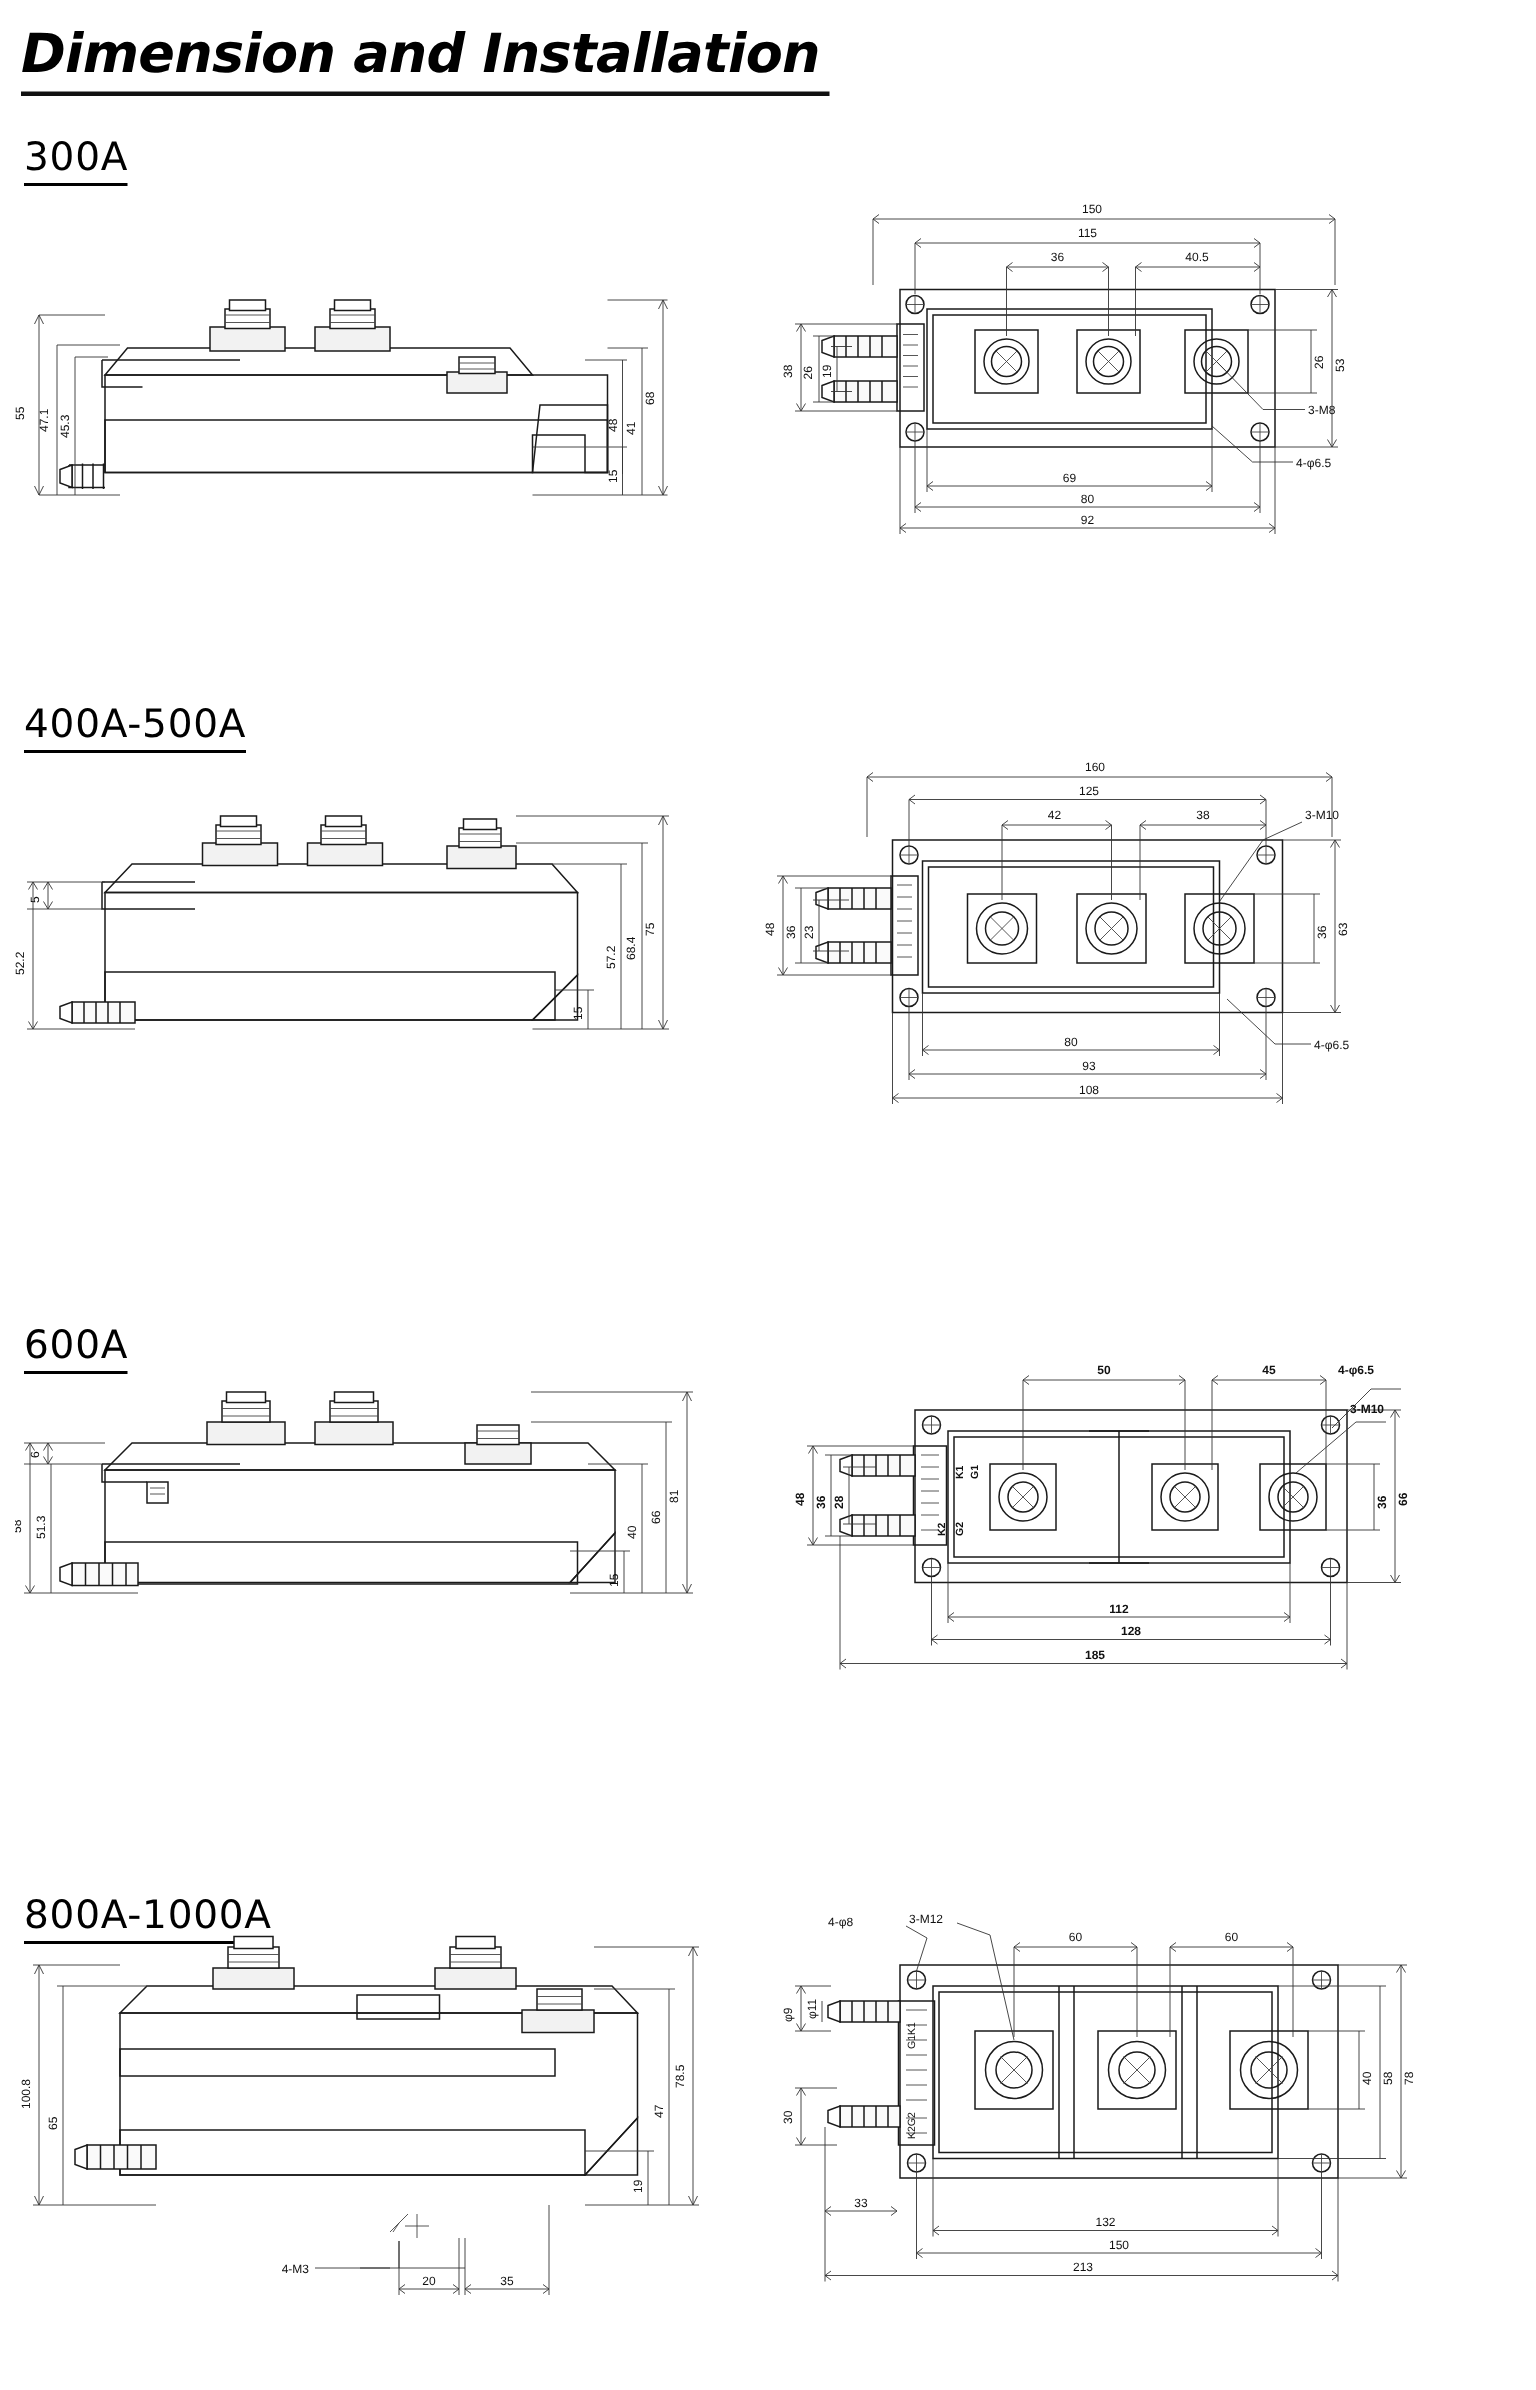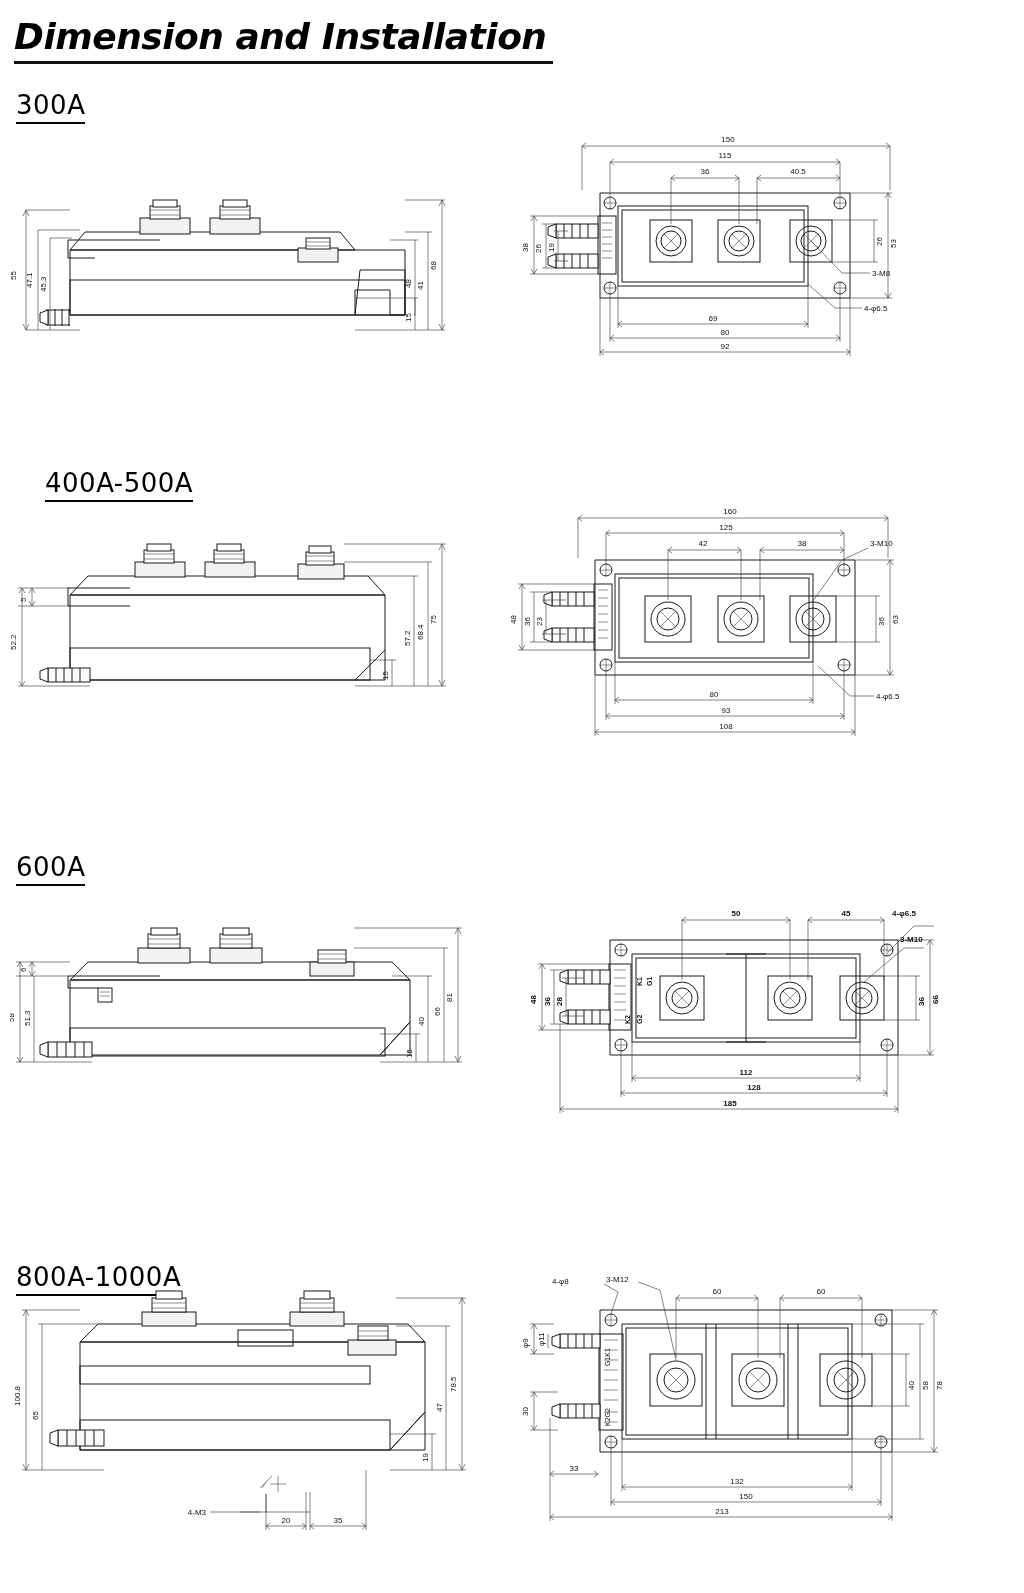--- a/index.html
+++ b/index.html
@@ -166,21 +166,21 @@
       <text class="t8" x="235" y="221" text-anchor="middle">92</text>
       <path class="dim" d="M128 158 L128 200 M318 158 L318 200 M120 166 L120 214 M350 166 L350 214 M110 170 L110 228 M360 170 L360 228"></path>
 
       <path class="dim" d="M321 113 L352 145 L380 145"></path>
       <text class="t8" x="382" y="148">3-M8</text>
       <path class="dim" d="M318 156 L345 180 L372 180"></path>
       <text class="t8" x="374" y="183">4-φ6.5</text>
     </svg>
   </div>
 
-  <div class="sect-label" style="left:16px;top:468px;margin-left:29px;">400A-500A</div>
+  <div class="sect-label" style="left:16px;top:468px;">400A-500A</div>
 
   <div class="fig" style="left:10px;top:520px;">
     <svg width="460" height="200" viewBox="0 0 460 200">
       <path class="ln" d="M60 75 L60 160 L345 160 L375 130 L375 75 Z" fill="#fdfdfd"></path>
       <path class="ln" d="M60 75 L78 56 L358 56 L375 75 Z" fill="#f4f4f4"></path>
       <rect class="ln" x="60" y="128" width="300" height="32" fill="#f7f7f7"></rect>
       <path class="ln" d="M345 160 L375 130 L375 160 Z" fill="#f0f0f0"></path>
 
       <rect class="fillgray" x="125" y="42" width="50" height="15"></rect>
       <rect class="fillgray" x="195" y="42" width="50" height="15"></rect>
@@ -288,21 +288,21 @@
       <text class="t8" x="236" y="229" text-anchor="middle">108</text>
       <path class="dim" d="M125 162 L125 204 M323 162 L323 204 M116 171 L116 220 M354 171 L354 220 M105 175 L105 236 M365 175 L365 236"></path>
 
       <path class="dim" d="M323 101 L352 60 L378 48"></path>
       <text class="t8" x="380" y="46">3-M10</text>
       <path class="dim" d="M328 166 L360 196 L384 196"></path>
       <text class="t8" x="386" y="199">4-φ6.5</text>
     </svg>
   </div>
 
-  <div class="sect-label" style="left:16px;top:852px;">600A</div>
+  <div class="sect-label" style="left:16px;top:882px;">600A</div>
 
   <div class="fig" style="left:10px;top:900px;">
     <svg width="470" height="210" viewBox="0 0 470 210">
       <path class="ln" d="M60 80 L60 155 L370 155 L400 122 L400 80 Z" fill="#fdfdfd"></path>
       <path class="ln" d="M60 80 L78 62 L382 62 L400 80 Z" fill="#f4f4f4"></path>
       <rect class="ln" x="60" y="128" width="315" height="28" fill="#f7f7f7"></rect>
       <path class="ln" d="M370 155 L400 122 L400 155 Z" fill="#f0f0f0"></path>
       <rect class="fillgray" x="128" y="48" width="52" height="15"></rect>
       <rect class="fillgray" x="200" y="48" width="52" height="15"></rect>
       <rect class="fillwhite" x="138" y="34" width="32" height="14"></rect>

